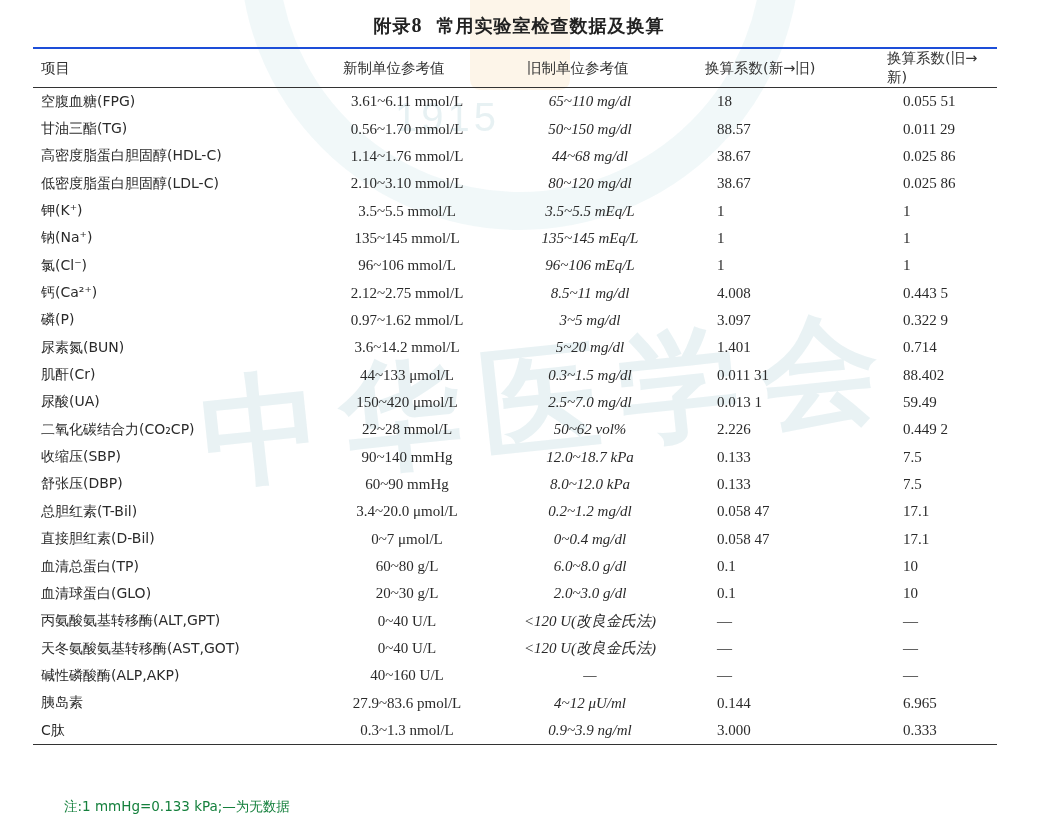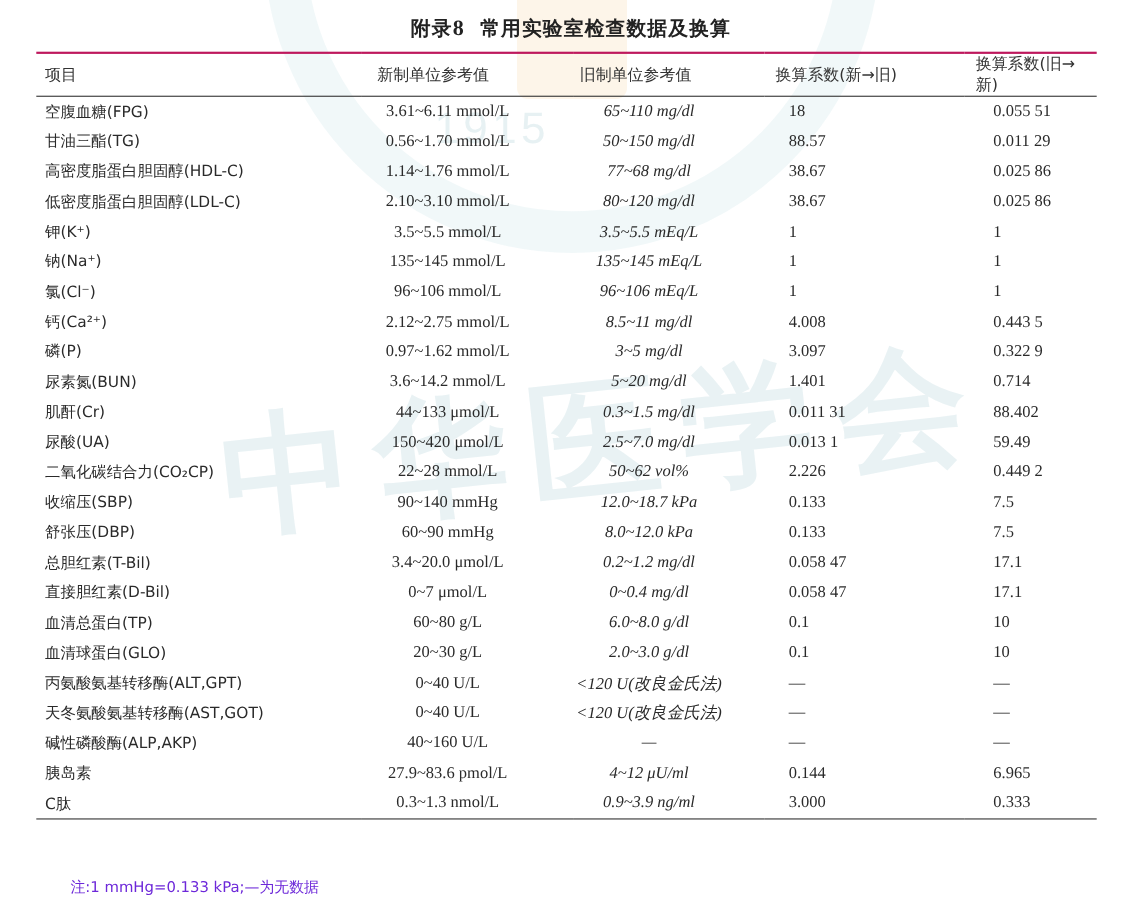--- a/index.html
+++ b/index.html
@@ -78,21 +78,21 @@
     }
     table.lab {
       position: absolute;
       top: 47px;
       left: 33px;
       width: 964px;
       border-collapse: collapse;
       font-size: 14px;
     }
     table.lab thead tr {
-      border-top: 2px solid #be185d;
+      border-top: 2px solid #1d4ed8;
       border-bottom: 1.3px solid #333;
     }
     table.lab tbody tr:last-child {
       border-bottom: 1.5px solid #333;
     }
     table.lab th {
       font-weight: normal;
       height: 28px;
       text-align: left;
       padding: 0;
@@ -121,21 +121,21 @@
     td.new { text-align: center; padding-right: 36px !important; }
     td.old { text-align: center; padding-right: 36px !important; font-style: italic; }
     td.f1 { padding-left: 22px !important; }
     td.f2 { padding-left: 26px !important; }
     .note {
       position: absolute;
       top: 798px;
       left: 64px;
       font-family: "DejaVu Sans", sans-serif;
       font-size: 13.5px;
-      color: #6d28d9;
+      color: #15803d;
     }
   </style>
 </head>
 <body>
 
 <div class="watermark wm-ring"></div>
 <div class="watermark wm-center"></div>
 <div class="watermark wm-year">1915</div>
 <div class="watermark wm-calligraphy">中华医学会</div>
 
@@ -165,21 +165,21 @@
         <tr>
           <td class="item">甘油三酯(TG)</td>
           <td class="new">0.56~1.70 mmol/L</td>
           <td class="old">50~150 mg/dl</td>
           <td class="f1">88.57</td>
           <td class="f2">0.011 29</td>
         </tr>
         <tr>
           <td class="item">高密度脂蛋白胆固醇(HDL-C)</td>
           <td class="new">1.14~1.76 mmol/L</td>
-          <td class="old">77~68 mg/dl</td>
+          <td class="old">44~68 mg/dl</td>
           <td class="f1">38.67</td>
           <td class="f2">0.025 86</td>
         </tr>
         <tr>
           <td class="item">低密度脂蛋白胆固醇(LDL-C)</td>
           <td class="new">2.10~3.10 mmol/L</td>
           <td class="old">80~120 mg/dl</td>
           <td class="f1">38.67</td>
           <td class="f2">0.025 86</td>
         </tr>

